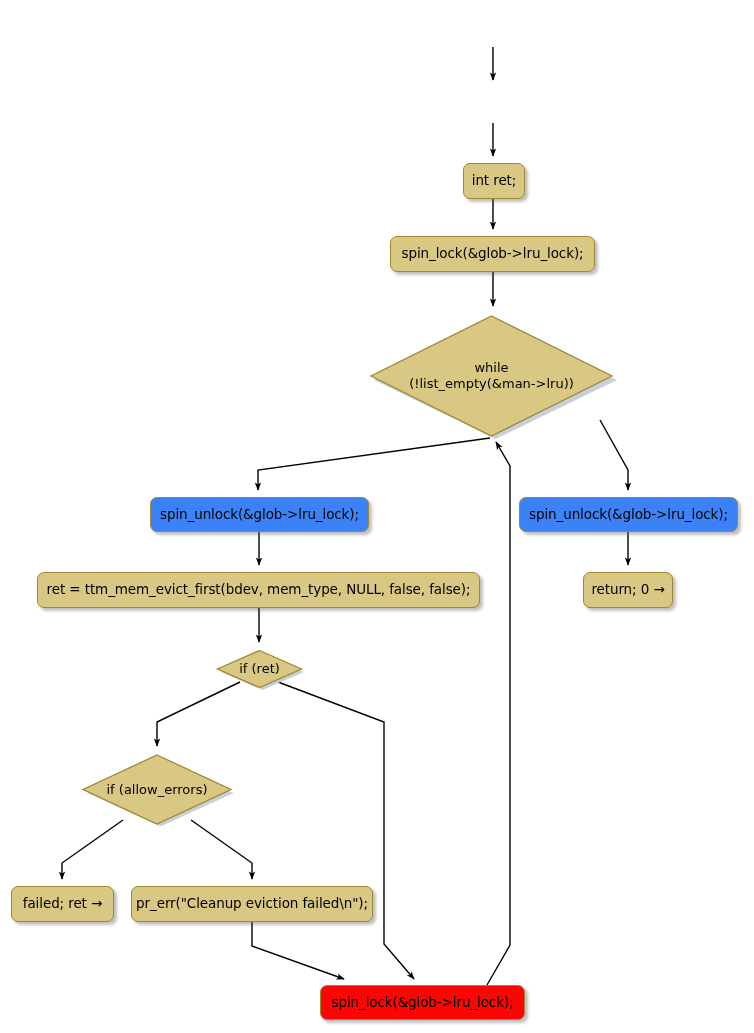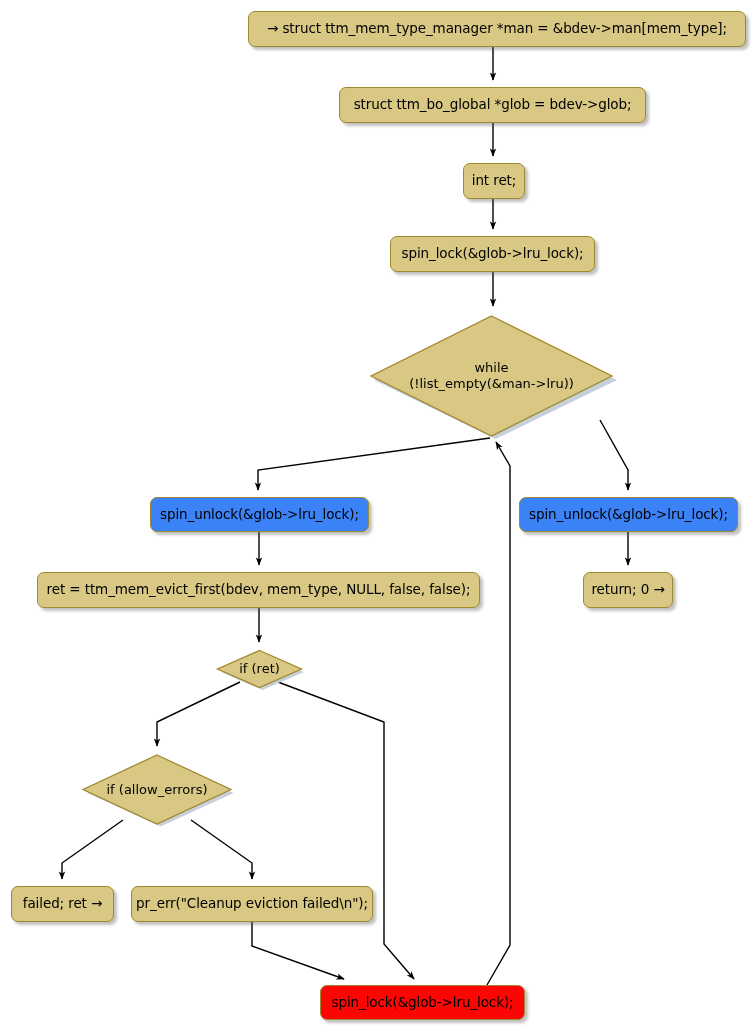--- a/index.html
+++ b/index.html
@@ -118,23 +118,21 @@
       <path d="M123,820 L62,863 L62,879" marker-end="url(#ah)"></path>
 
       <path d="M191,820 L252,863 L252,879" marker-end="url(#ah)"></path>
 
       <path d="M252,922 L252,946 L344,979" marker-end="url(#ah)"></path>
 
       <path d="M487,985 L510,945 L510,466 L496,442" marker-end="url(#ah)"></path>
     </g>
   </svg>
 
-  <div class="node rect fill-tan" style="left:248px;top:11px;width:498px;height:36px;">→ struct ttm_mem_type_manager *man = &amp;bdev-&gt;man[mem_type];</div>
 
-  <div class="node rect fill-tan" style="left:339px;top:87px;width:307px;height:36px;">struct ttm_bo_global *glob = bdev-&gt;glob;</div>
 
   <div class="node rect fill-tan" style="left:463px;top:163px;width:62px;height:36px;">int ret;</div>
 
   <div class="node rect fill-tan" style="left:390px;top:236px;width:205px;height:36px;">spin_lock(&amp;glob-&gt;lru_lock);</div>
 
   <div class="diamond-wrap" style="left:367px;top:313px;width:249px;height:126px;">
     <svg width="249" height="126" viewBox="0 0 249 126">
       <polygon points="124.5,4 246,63 124.5,122 3,63" fill="#bdc6d6" transform="translate(4,4)" opacity="0.85"></polygon>
       <polygon points="124.5,3 245,63 124.5,123 4,63" fill="#d8c884" stroke="#a0882c" stroke-width="1.3"></polygon>
     </svg>

